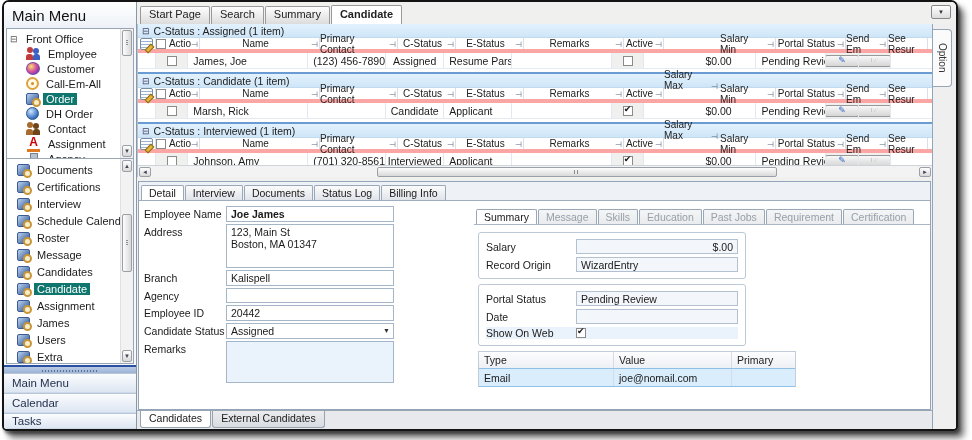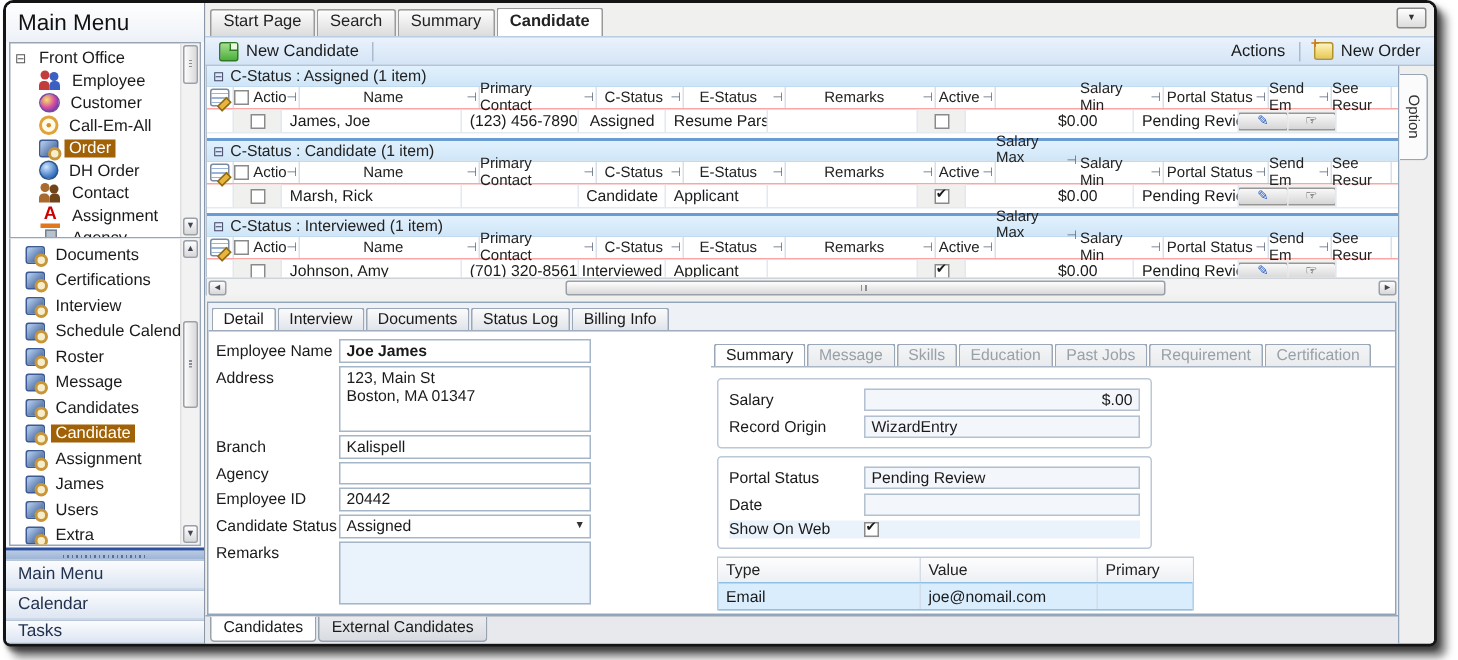--- a/index.html
+++ b/index.html
@@ -12,21 +12,21 @@
 
   
   .sidebar { width:133px; border-right:1px solid #8a97a6; background:#f6f8fb; display:flex; flex-direction:column; }
   .sidetitle { height:26px; font-size:15px; padding:5px 0 0 8px; background:linear-gradient(#ffffff,#edf1f7); color:#111; }
   .treebox { border:1px solid #98a5b5; margin:0 2px; background:#fff; overflow:hidden; display:flex; }
   .treebox.t1 { height:131px; }
   .treebox.t2 { height:205px; border-top:none; }
   .tree { flex:1; overflow:hidden; padding-top:2px; position:relative; }
   .ti { height:15px; display:flex; align-items:center; gap:4px; font-size:11px; white-space:nowrap; }
   .ti .lab { padding:0 3px; }
-  .ti .lab.selected { background:#a16207; color:#fff; }
+  .ti .lab.selected { background:#0f766e; color:#fff; }
   .ti.root { padding-left:3px; }
   .ti.child { padding-left:19px; }
   .ti.child2 { padding-left:10px; }
   .expander { font-size:9px; color:#555; width:9px; }
   
   .vscroll { width:13px; background:#f2f2f2; border-left:1px solid #e0e0e0; display:flex; flex-direction:column; }
   .vbtn { height:12px; margin:1px; background:linear-gradient(#fefefe,#d8d8d8); border:1px solid #9aa0a8; border-radius:2px;
           font-size:6px; display:flex; align-items:center; justify-content:center; color:#445; }
   .vthumb { height:26px; margin:1px; background:linear-gradient(90deg,#fdfdfd,#d9d9d9); border:1px solid #9aa0a8; border-radius:2px; position:relative; }
   .vthumb::after { content:""; position:absolute; left:3px; right:3px; top:50%; height:5px; margin-top:-3px;
@@ -84,21 +84,21 @@
                border-radius:0 4px 4px 0; writing-mode:vertical-rl; font-size:10px; color:#333;
                display:flex; align-items:center; justify-content:center; }
 
   
   .grid { height:141px; background:#fff; border-left:1px solid #b5c2d2; overflow:hidden; }
   .group { border-bottom:2px solid #6b9bd3; background:#fff; padding-bottom:3px; }
   .gbar { height:14px; background:linear-gradient(#e2f1fd,#cfe6f8); border-bottom:1px solid #c2daee;
           display:flex; align-items:center; gap:4px; font-size:10.5px; padding-left:4px; color:#222; }
   .collapse { font-size:9px; color:#446; }
   .ghead, .gdrow { display:flex; align-items:stretch; }
-  .ghead { height:15px; border-bottom:1px solid #fca5a5; }
+  .ghead { height:15px; border-bottom:4px solid #fca5a5; }
   .gdrow { height:16px; border-bottom:1px solid #e4eaf1; }
   .hc { border-right:1px solid #d9e0ea; display:flex; align-items:center; justify-content:center; position:relative; font-size:10px; color:#222; gap:3px; }
   .pin { font-size:8px; color:#5a6878; position:absolute; right:1px; top:2px; }
   .hc.withpin { padding-right:8px; }
   .dc { border-right:1px solid #e2e8f0; font-size:10.5px; display:flex; align-items:center; padding:0 5px; overflow:hidden; white-space:nowrap; }
   .dc.center { justify-content:center; padding:0; }
   .c0{width:18px;} .c1{width:44px;} .c2{width:120px;} .c3{width:78px;} .c4{width:58px;justify-content:center;} .c5{width:68px;}
   .c6{width:100px;} .c7{width:40px;} .c8{width:56px;margin-top:42px;} .c9{width:56px;} .c10{width:70px;} .c11{width:42px;} .c12{width:40px;}
   .cfill { flex:1; border-right:none; }
   .cb { width:10px; height:10px; border:1px solid #8a8a8a; background:#fff; display:inline-block; position:relative; flex:0 0 auto; }
@@ -131,21 +131,21 @@
   .finput { flex:1; border:1px solid #a5b6c8; min-height:15px; font-size:10.5px; padding:1px 4px; background:#fff; }
   .finput.bold { font-weight:bold; }
   .finput.multi { height:44px; }
   .fselect { position:relative; padding-right:14px; }
   .fselect .dd { position:absolute; right:3px; top:3px; font-size:7px; color:#333; }
   .finput.remarks { height:42px; background:#eaf2fb; }
 
   .spanel { flex:1; margin-left:80px; min-width:0; display:flex; flex-direction:column; }
   .stabs { height:19px; border-bottom:1px solid #aab6c4; padding:3px 0 0 2px; display:flex; gap:1px; }
   .sbody { padding:7px 0 0 4px; }
-  .gbox { width:290px; border:1px solid #bcc8d6; border-radius:3px; padding:6px 7px 6px; margin-bottom:5px; background:#fff; }
+  .gbox { width:268px; border:1px solid #bcc8d6; border-radius:3px; padding:6px 7px 6px; margin-bottom:5px; background:#fff; }
   .srow { display:flex; margin-bottom:3px; align-items:center; }
   .slabel { width:90px; font-size:10.5px; }
   .sinput { flex:1; border:1px solid #b2c0d0; background:#f3f6fa; height:15px; font-size:10.5px; display:flex; align-items:center; padding:0 4px; }
   .sinput.money { justify-content:flex-end; }
   .webrow { background:#eaf3fc; }
   .ctable { width:318px; border:1px solid #c2cdd9; font-size:10.5px; }
   .crow { display:flex; height:17px; align-items:stretch; background:#fff; }
   .crow.head .ccell { background:linear-gradient(#fdfdfe,#edf0f4); border-bottom:1px solid #c6d0da; color:#222; }
   .ccell { border-right:1px solid #d4dce5; display:flex; align-items:center; padding:0 5px; overflow:hidden; }
   .ccell.t { width:135px; } .ccell.v { width:118px; } .ccell.p { flex:1; justify-content:center; border-right:none; }
@@ -282,36 +282,20 @@
   <div class="main">
 
     <div class="tabstrip">
       <div class="tab">Start Page</div>
       <div class="tab">Search</div>
       <div class="tab">Summary</div>
       <div class="tab active">Candidate</div>
       <div class="ddbtn">▼</div>
     </div>
 
-    <div class="toolbar">
-      <div class="tbbtn">
-        <span class="ic ic-new"></span>
-        <span>New Candidate</span>
-      </div>
-      <div class="tbsep"></div>
-      <div class="tbspacer"></div>
-      <div class="tbbtn">
-        <span>Actions</span>
-      </div>
-      <div class="tbsep"></div>
-      <div class="tbbtn">
-        <span class="ic ic-neworder"></span>
-        <span>New Order</span>
-      </div>
-    </div>
 
     <div class="content">
       <div class="center">
 
         <div class="grid">
 
           <div class="group">
             <div class="gbar">
               <span class="collapse">⊟</span>
               <span>C-Status : Assigned (1 item)</span>

